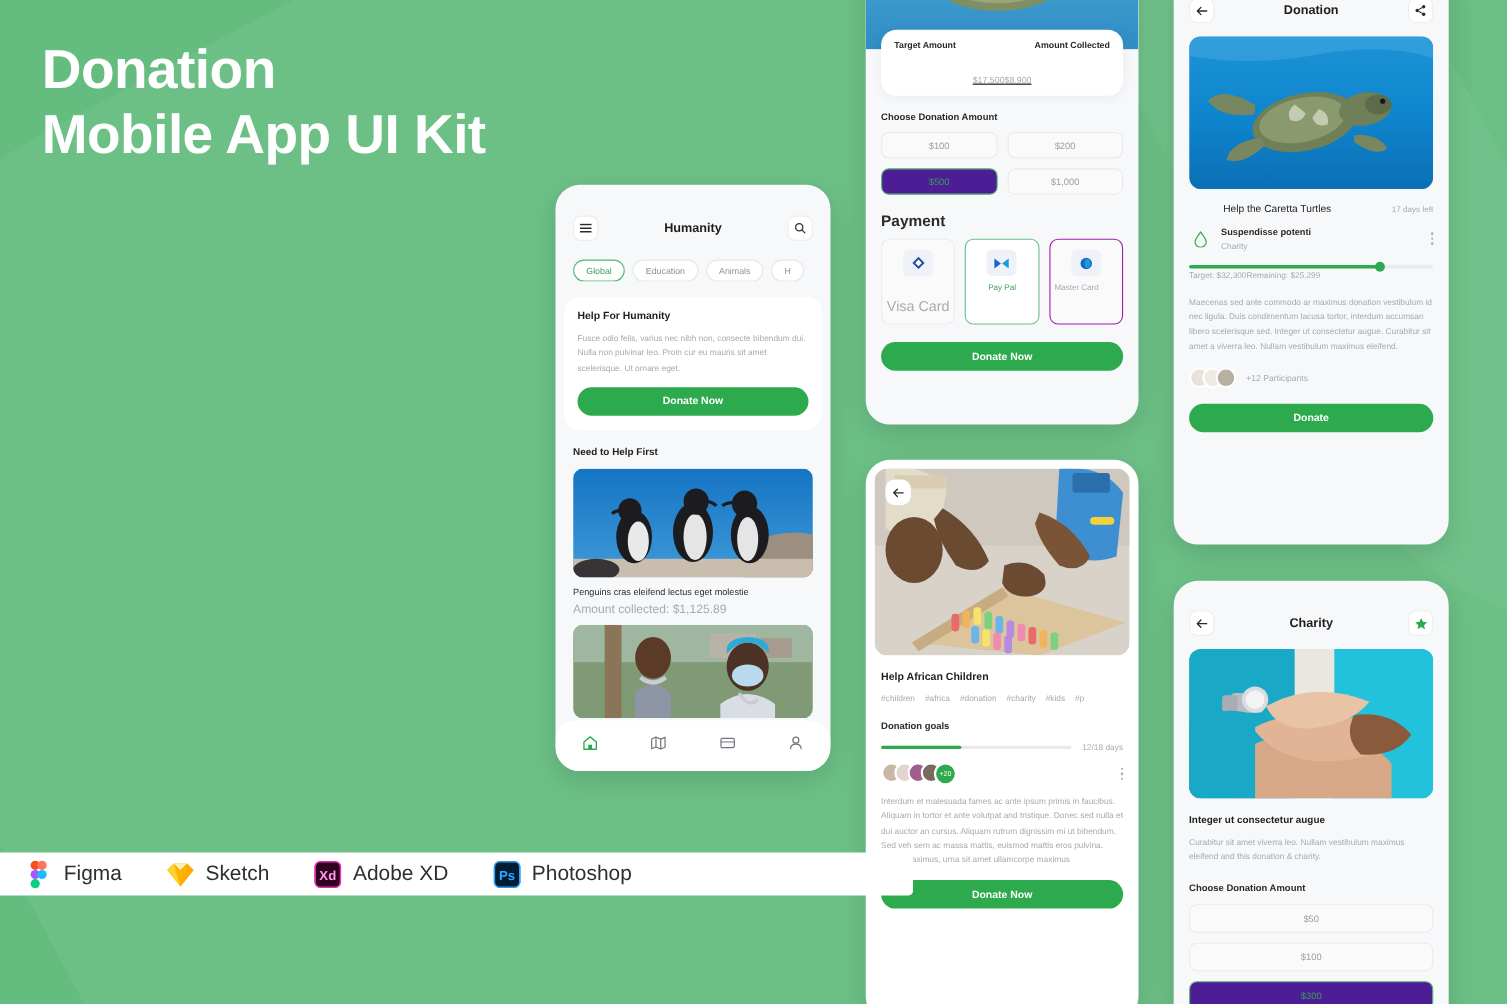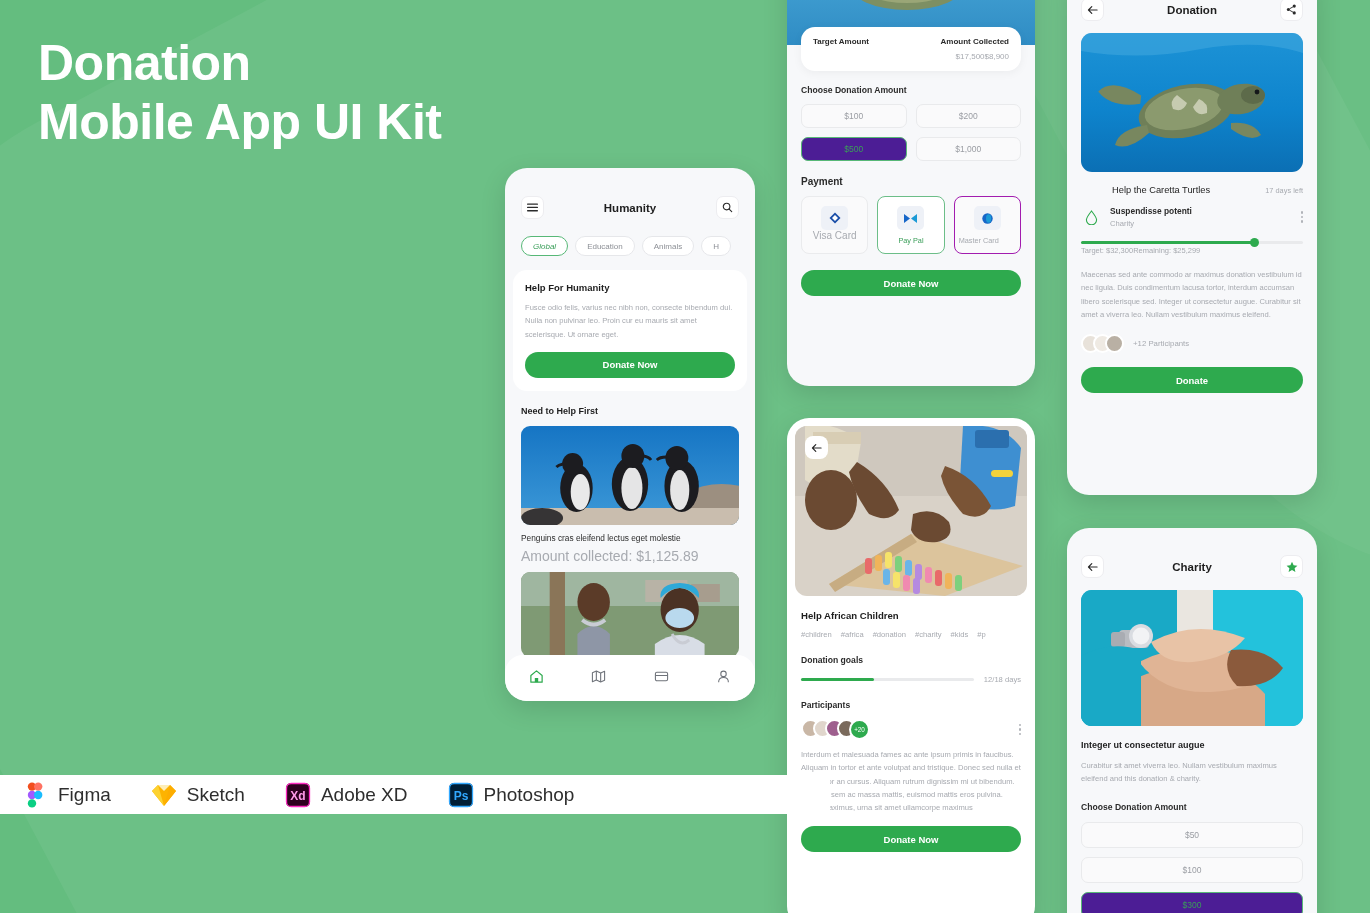--- a/index.html
+++ b/index.html
@@ -70,21 +70,21 @@
     background:#2eaa4e; color:#fff; font-size:9.5px; font-weight:bold;
     border-radius:20px; height:26px; display:flex;
     align-items:center; justify-content:center; border:none; width:100%;
   }
 
   .chip {
     border:1px solid #e6e7ea; border-radius:13px; height:20px;
     display:flex; align-items:center; justify-content:center;
     font-size:8px; color:#8d9096; padding:0 11px; background:#fff; flex:none;
   }
-  .chip.sel { border-color:#57b877; color:#3a9e59;font-style:italic; }
+  .chip.sel { border-color:#57b877; color:#3a9e59; }
 
   .amt {
     border:1px solid #e9eaec; border-radius:7px; height:24px;
     display:flex; align-items:center; justify-content:center;
     font-size:8.5px; color:#9a9da3; background:#fafafb;
   }
   .amt.sel { border-color:#57b877; color:#3a9e59; background:#4c1d95; }
 
   .imgph { border-radius:9px; overflow:hidden; position:relative; }
 
@@ -225,21 +225,21 @@
         <g>
           <ellipse cx="168" cy="60" rx="18" ry="26" fill="#1c1c20"></ellipse>
           <ellipse cx="166" cy="64" rx="10" ry="20" fill="#e5e5e6"></ellipse>
           <circle cx="163" cy="32" r="12" fill="#1c1c20"></circle>
           <path d="M152 31 q-7 0 -10 3" stroke="#1c1c20" stroke-width="3" fill="none"></path>
         </g>
         <ellipse cx="22" cy="92" rx="22" ry="10" fill="#1c1c20" opacity="0.85"></ellipse>
       </svg>
     </div>
     <div style="font-size:8.3px;color:#2b2b2b;margin-top:8px;">Penguins cras eleifend lectus eget molestie</div>
-    <div style="font-size:14px;margin-top:5px;" class="muted">Amount collected: $1,125.89</div>
+    <div style="font-size:11px;margin-top:5px;" class="muted">Amount collected: $1,125.89</div>
   </div>
 
   <div style="padding:8px 16px 0 16px;">
     <div class="imgph" style="height:85px;">
       <svg width="100%" height="100%" viewBox="0 0 228 85" preserveAspectRatio="none">
         <rect width="228" height="85" fill="#7f9a74"></rect>
         <rect y="0" width="228" height="34" fill="#9fb6a0"></rect>
         <rect x="130" y="8" width="44" height="22" fill="#b8b3a6"></rect>
         <rect x="178" y="12" width="30" height="18" fill="#a79d8e"></rect>
         <rect x="30" y="0" width="16" height="85" fill="#8a7558"></rect>
@@ -309,48 +309,48 @@
       <circle cx="200" cy="25" r="2" fill="#1e1e1e"></circle>
     </svg>
   </div>
 
   <div style="padding:0 14px;margin-top:-18px;position:relative;">
     <div class="card" style="padding:10px 12px;box-shadow:0 2px 10px rgba(0,0,0,0.05);">
       <div style="display:flex;justify-content:space-between;">
         <span style="font-size:8px;font-weight:bold;color:#2b2b2b;">Target Amount</span>
         <span style="font-size:8px;font-weight:bold;color:#2b2b2b;">Amount Collected</span>
       </div>
-      <div style="display:flex;justify-content:flex-end;margin-top:6px;">
+      <div style="display:flex;justify-content:center;margin-top:22px;text-decoration:underline;">
         <span style="font-size:8px;" class="muted">$17,500</span>
         <span style="font-size:8px;" class="muted">$8,900</span>
       </div>
     </div>
   </div>
 
   <div style="padding:14px 14px 0 14px;font-size:8.6px;font-weight:bold;color:#2b2b2b;">Choose Donation Amount</div>
 
   <div style="padding:9px 14px 0 14px;display:grid;grid-template-columns:1fr 1fr;gap:9px;">
     <div class="amt">$100</div>
     <div class="amt">$200</div>
     <div class="amt sel">$500</div>
     <div class="amt">$1,000</div>
   </div>
 
-  <div style="padding:15px 14px 0 14px;font-size:10px;font-weight:bold;color:#2b2b2b;">Payment</div>
+  <div style="padding:15px 14px 0 14px;font-size:14px;font-weight:bold;color:#2b2b2b;">Payment</div>
 
   <div style="padding:9px 14px 0 14px;display:grid;grid-template-columns:1fr 1fr 1fr;gap:9px;">
 
     <div style="border:1px solid #eaebed;border-radius:8px;padding:9px 4px 8px 4px;text-align:center;background:#fafafb;">
       <div style="width:27px;height:24px;margin:0 auto;border-radius:5px;background:#eef1f7;display:flex;align-items:center;justify-content:center;">
         <svg width="14" height="14" viewBox="0 0 14 14">
           <polygon points="7,1.5 12.5,7 7,12.5 1.5,7" fill="#1a4ea8"></polygon>
           <polygon points="7,4 10,7 7,10 4,7" fill="#fff"></polygon>
         </svg>
       </div>
-      <div style="font-size:10px;margin-top:0;" class="muted">Visa Card</div>
+      <div style="font-size:13px;margin-top:20px;" class="muted">Visa Card</div>
     </div>
 
     <div style="border:1px solid #6cbe88;border-radius:8px;padding:9px 4px 8px 4px;text-align:center;background:#fff;">
       <div style="width:27px;height:24px;margin:0 auto;border-radius:5px;background:#eef1f7;display:flex;align-items:center;justify-content:center;">
         <svg width="15" height="13" viewBox="0 0 15 13">
           <path d="M1 2 L7 6.5 L1 11 Z" fill="#1666c8"></path>
           <path d="M14 2 L8 6.5 L14 11 Z" fill="#1b9ad6"></path>
         </svg>
       </div>
       <div style="font-size:7.3px;margin-top:6px;color:#3a9e59;">Pay Pal</div>
@@ -432,21 +432,20 @@
 
   <div style="padding:16px 14px 0 14px;font-size:8.6px;font-weight:bold;color:#2b2b2b;">Donation goals</div>
 
   <div style="padding:10px 14px 0 14px;display:flex;align-items:center;gap:10px;">
     <div class="progress-track" style="flex:1;">
       <div class="progress-fill" id="camp-fill" style="width:42%;"></div>
     </div>
     <span style="font-size:7.6px;" class="muted">12/18 days</span>
   </div>
 
-  <div style="padding:16px 14px 0 14px;font-size:8.6px;font-weight:bold;color:#2b2b2b;">Participants</div>
 
   <div style="padding:9px 14px 0 14px;display:flex;align-items:center;">
     <div style="display:flex;">
       <span class="avatar" style="background:#c9b7a6;"></span>
       <span class="avatar" style="margin-left:-7px;background:#e0d6cc;"></span>
       <span class="avatar" style="margin-left:-7px;background:#9e5f8e;"></span>
       <span class="avatar" style="margin-left:-7px;background:#7a6a5c;"></span>
       <span class="avatar" style="margin-left:-7px;background:#2eaa4e;color:#fff;font-size:6.3px;display:flex;align-items:center;justify-content:center;width:21px;height:21px;">+20</span>
     </div>
     <div style="flex:1;"></div>

